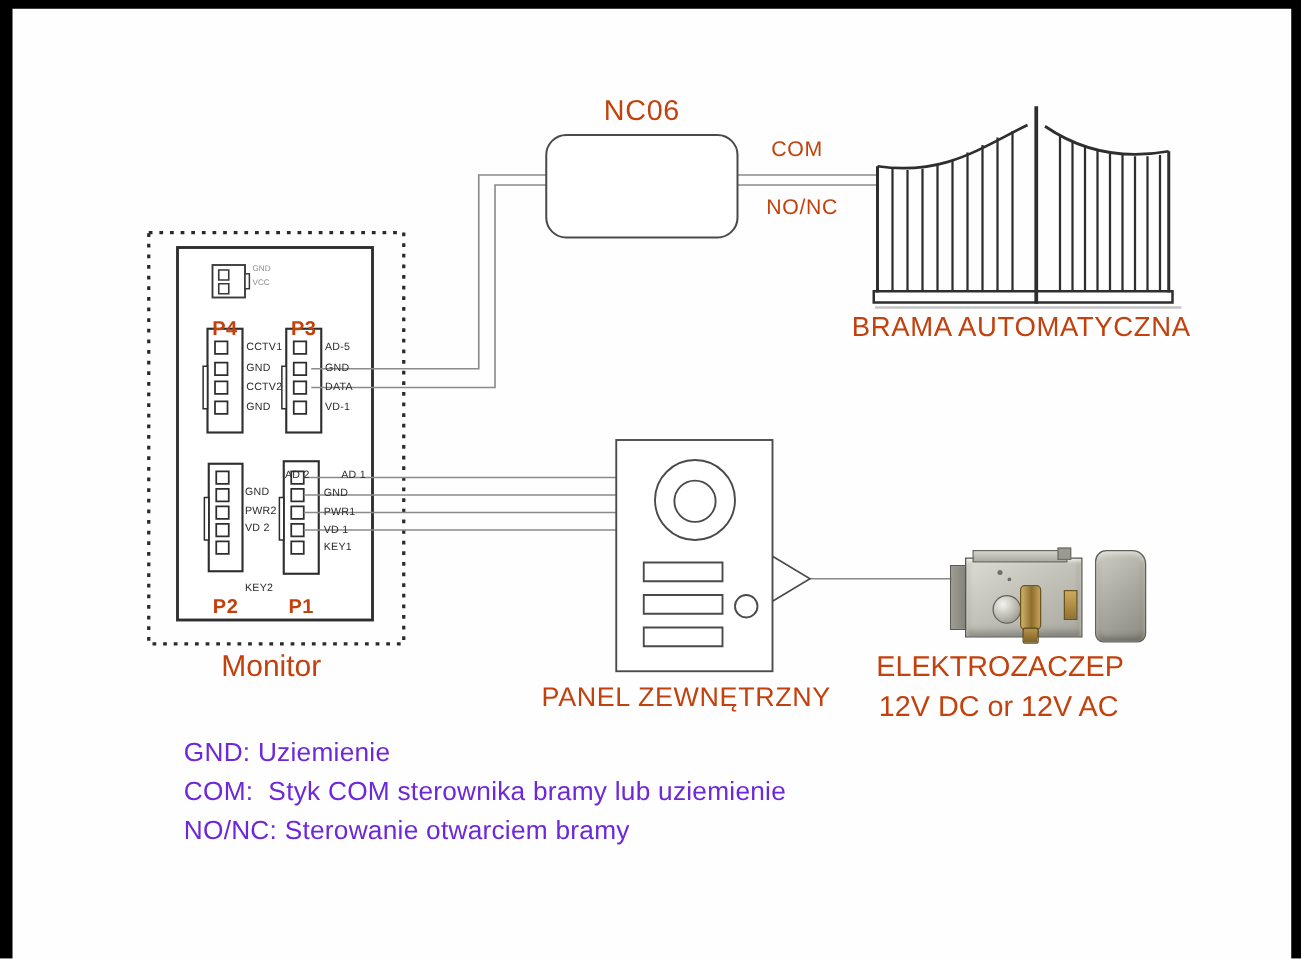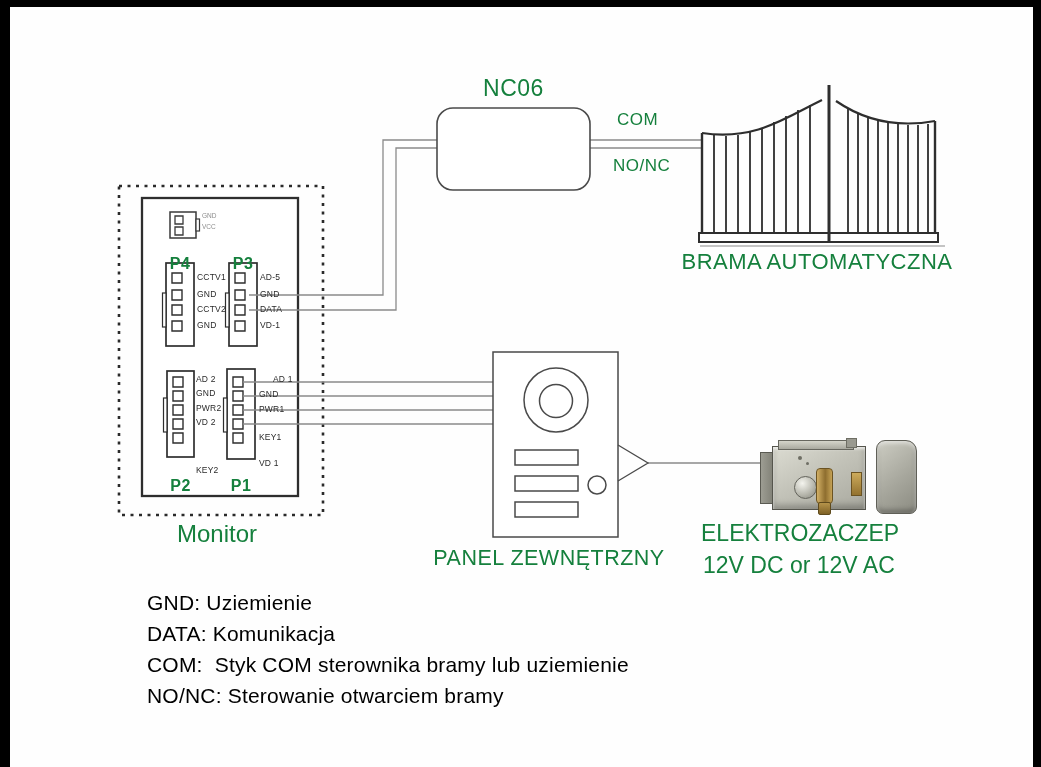--- a/index.html
+++ b/index.html
@@ -5,28 +5,28 @@
   html,body{margin:0;padding:0;background:#ffffff;}
   .stage{
     position:relative;width:1041px;height:767px;background:#fefefe;
     font-family:"Liberation Sans",sans-serif;overflow:hidden;
   }
   .frame{position:absolute;background:#000;}
   .frame-top{left:0;top:0;width:1041px;height:7px;}
   .frame-left{left:0;top:0;width:10px;height:767px;}
   .frame-right{right:0;top:0;width:8px;height:767px;}
   svg.diagram{position:absolute;left:0;top:0;}
-  .lbl{position:absolute;color:#15803d;white-space:pre;line-height:1.05;}
+  .lbl{position:absolute;color:#c2410c;white-space:pre;line-height:1.05;}
   .c{text-align:center;}
   .big{font-size:22px;letter-spacing:0.5px;}
   .conn-name{font-size:16px;font-weight:bold;letter-spacing:0.5px;margin-top:12px;}
   .pin{font-size:8.5px;letter-spacing:0.2px;color:#2a2a2a;}
   .tiny{font-size:6.5px;color:#8d8d8d;}
   .wire-lbl{font-size:17px;letter-spacing:0.5px;}
-  .legend{position:absolute;left:147px;top:591px;color:#000000;}
+  .legend{position:absolute;left:147px;top:591px;color:#6d28d9;}
   .legend div{font-size:21px;height:31px;white-space:pre-wrap;letter-spacing:0.2px;}
   
   .lock{position:absolute;left:750px;top:432px;width:180px;height:92px;}
   .lock *{position:absolute;}
   .lock-flange{left:10px;top:20px;width:14px;height:50px;
     background:linear-gradient(90deg,#9d9d93,#7c7c72);border:1px solid #5a5a52;}
   .lock-body{left:22px;top:14px;width:92px;height:62px;
     background:linear-gradient(150deg,#dcdcd2 0%,#c3c3b9 45%,#a9a99f 100%);
     border:1px solid #55554d;box-shadow:inset 0 2px 3px rgba(255,255,255,.7), inset 0 -4px 6px rgba(0,0,0,.25);}
   .lock-lip{left:28px;top:8px;width:74px;height:8px;
@@ -150,46 +150,45 @@
   <div class="lbl pin" style="left:197px;top:273px;text-align:center;">CCTV1</div>
   <div class="lbl pin" style="left:197px;top:290px;">GND</div>
   <div class="lbl pin" style="left:197px;top:305px;">CCTV2</div>
   <div class="lbl pin" style="left:197px;top:321px;">GND</div>
 
   <div class="lbl pin" style="left:260px;top:273px;">AD-5</div>
   <div class="lbl pin" style="left:260px;top:290px;">GND</div>
   <div class="lbl pin" style="left:260px;top:305px;">DATA</div>
   <div class="lbl pin" style="left:260px;top:321px;">VD-1</div>
 
-  <div class="lbl pin" style="left:196px;top:375px;">AD 2</div>
+  <div class="lbl pin" style="left:196px;top:375px;padding-left:32px;">AD 2</div>
   <div class="lbl pin" style="left:196px;top:389px;">GND</div>
   <div class="lbl pin" style="left:196px;top:404px;">PWR2</div>
   <div class="lbl pin" style="left:196px;top:418px;">VD 2</div>
   <div class="lbl pin" style="left:196px;top:432px;margin-top:34px;">KEY2</div>
 
   <div class="lbl pin" style="left:273px;top:375px;">AD 1</div>
   <div class="lbl pin" style="left:259px;top:390px;">GND</div>
   <div class="lbl pin" style="left:259px;top:405px;">PWR1</div>
-  <div class="lbl pin" style="left:259px;top:419px;margin-top:40px;">VD 1</div>
+  <div class="lbl pin" style="left:259px;top:419px;">VD 1</div>
   <div class="lbl pin" style="left:259px;top:433px;">KEY1</div>
 
   <div class="lock">
     <div class="lock-flange"></div>
     <div class="lock-body"></div>
     <div class="lock-lip"></div>
     <div class="lock-screw"></div>
     <div class="lock-screw2"></div>
     <div class="lock-knob"></div>
     <div class="lock-cyl"></div>
     <div class="lock-key"></div>
     <div class="lock-latch"></div>
     <div class="lock-notch"></div>
     <div class="strike-plate"></div>
   </div>
 
   <div class="legend">
     <div>GND: Uziemienie</div>
-    <div>DATA: Komunikacja</div>
     <div>COM:  Styk COM sterownika bramy lub uziemienie</div>
     <div>NO/NC: Sterowanie otwarciem bramy</div>
   </div>
 
 </div>
 
 </body></html>

